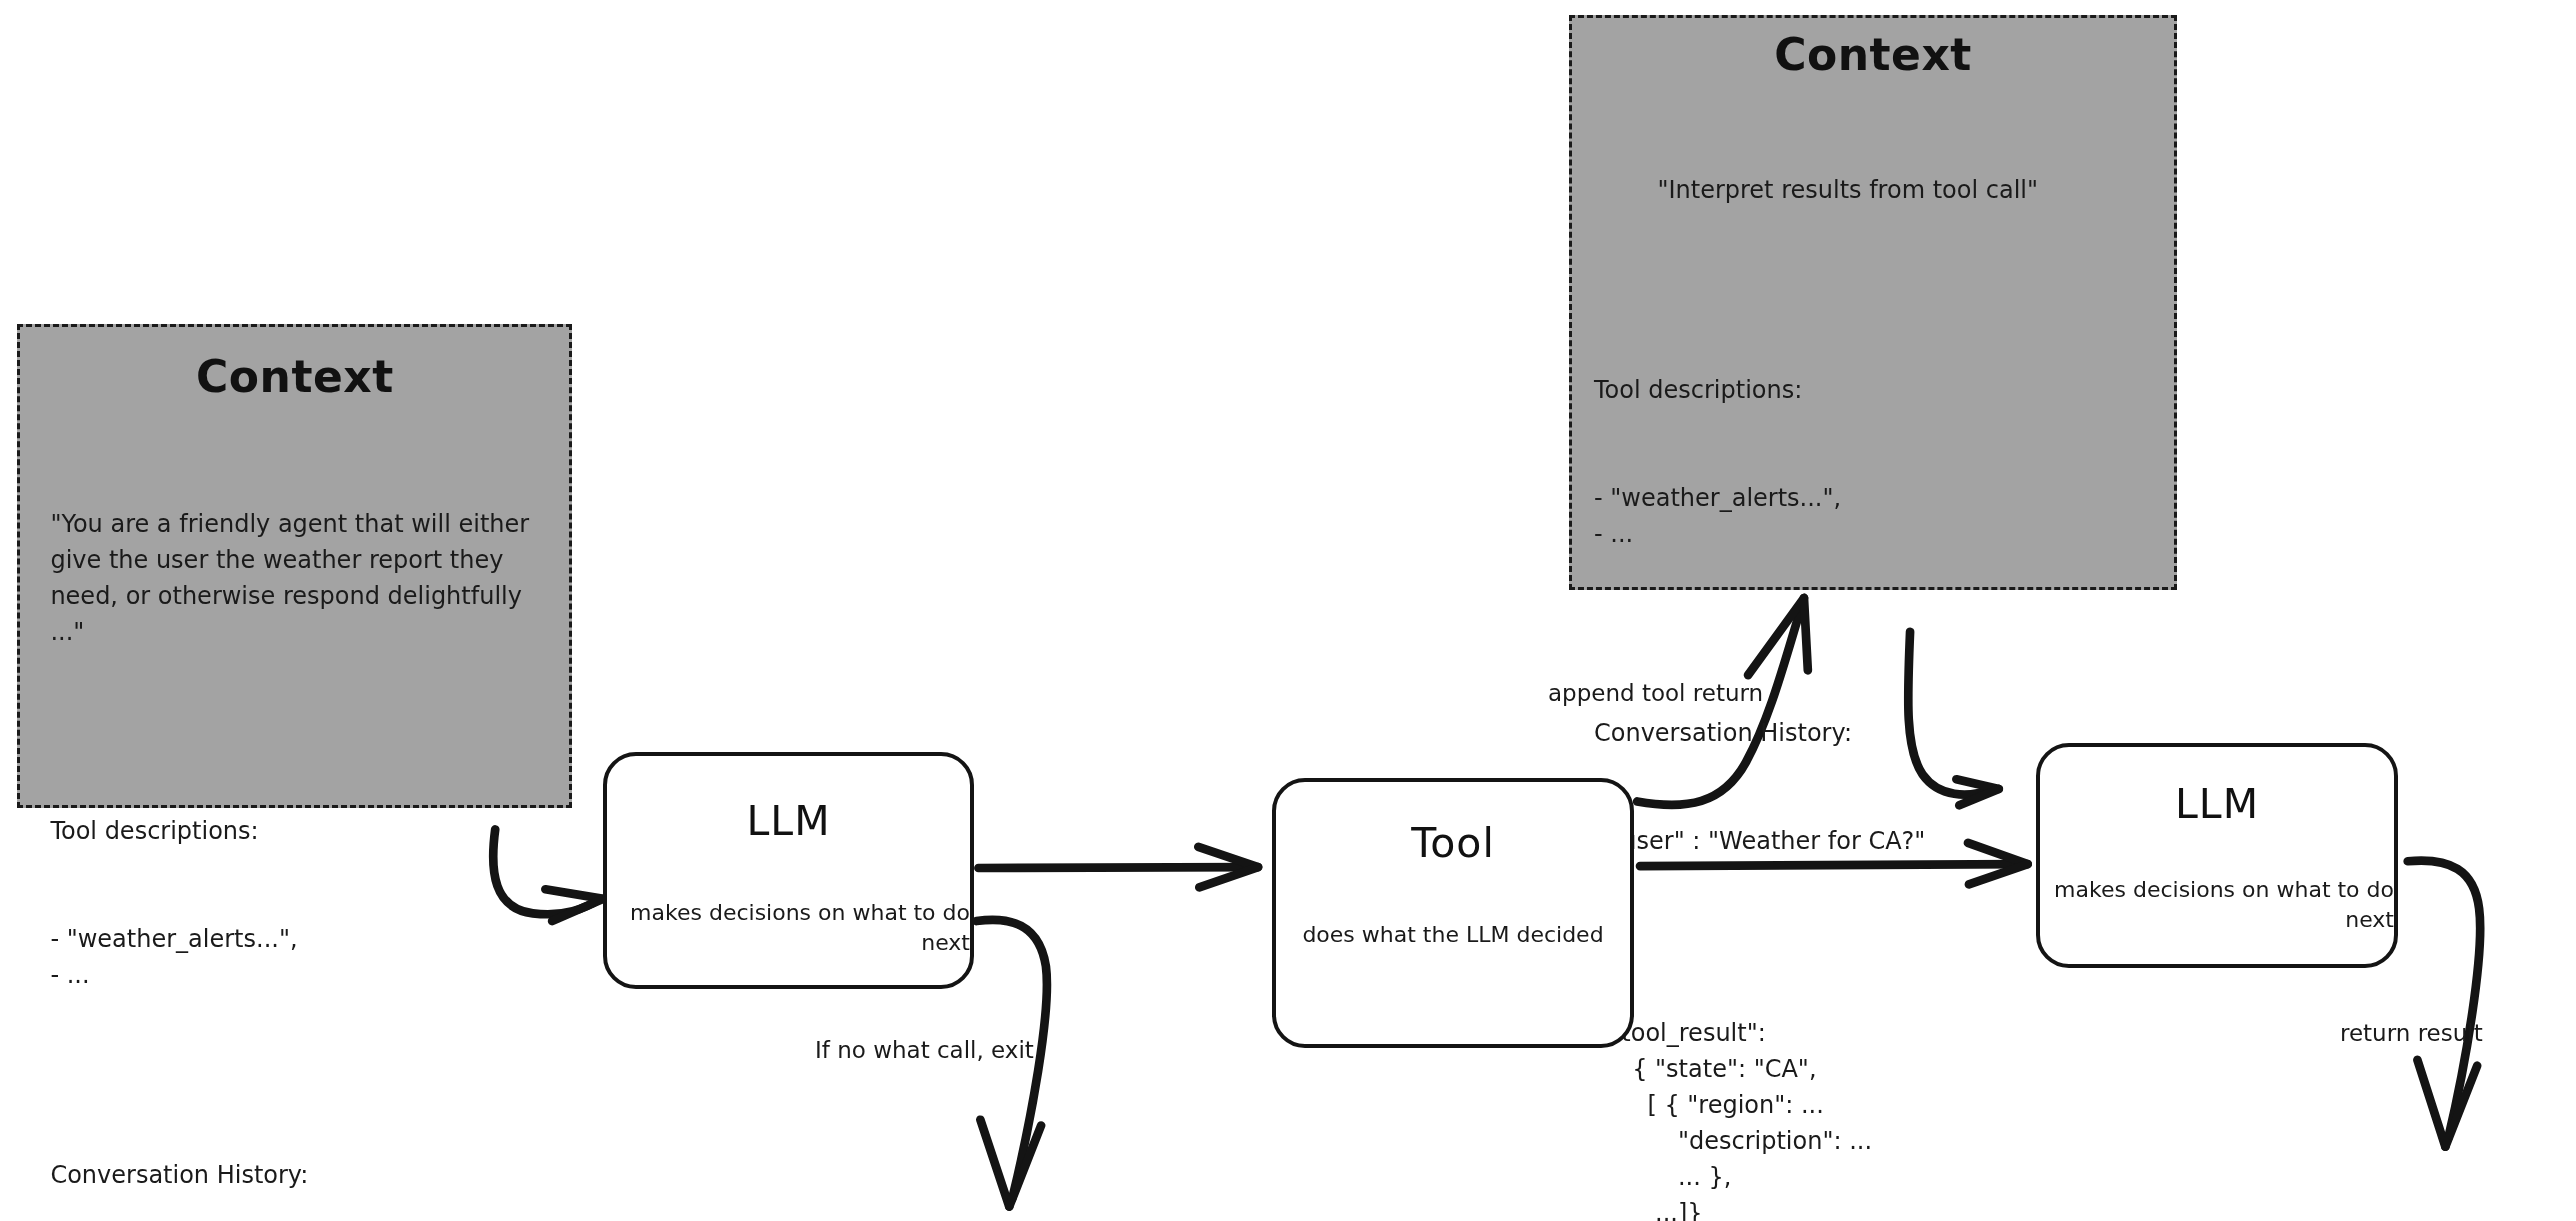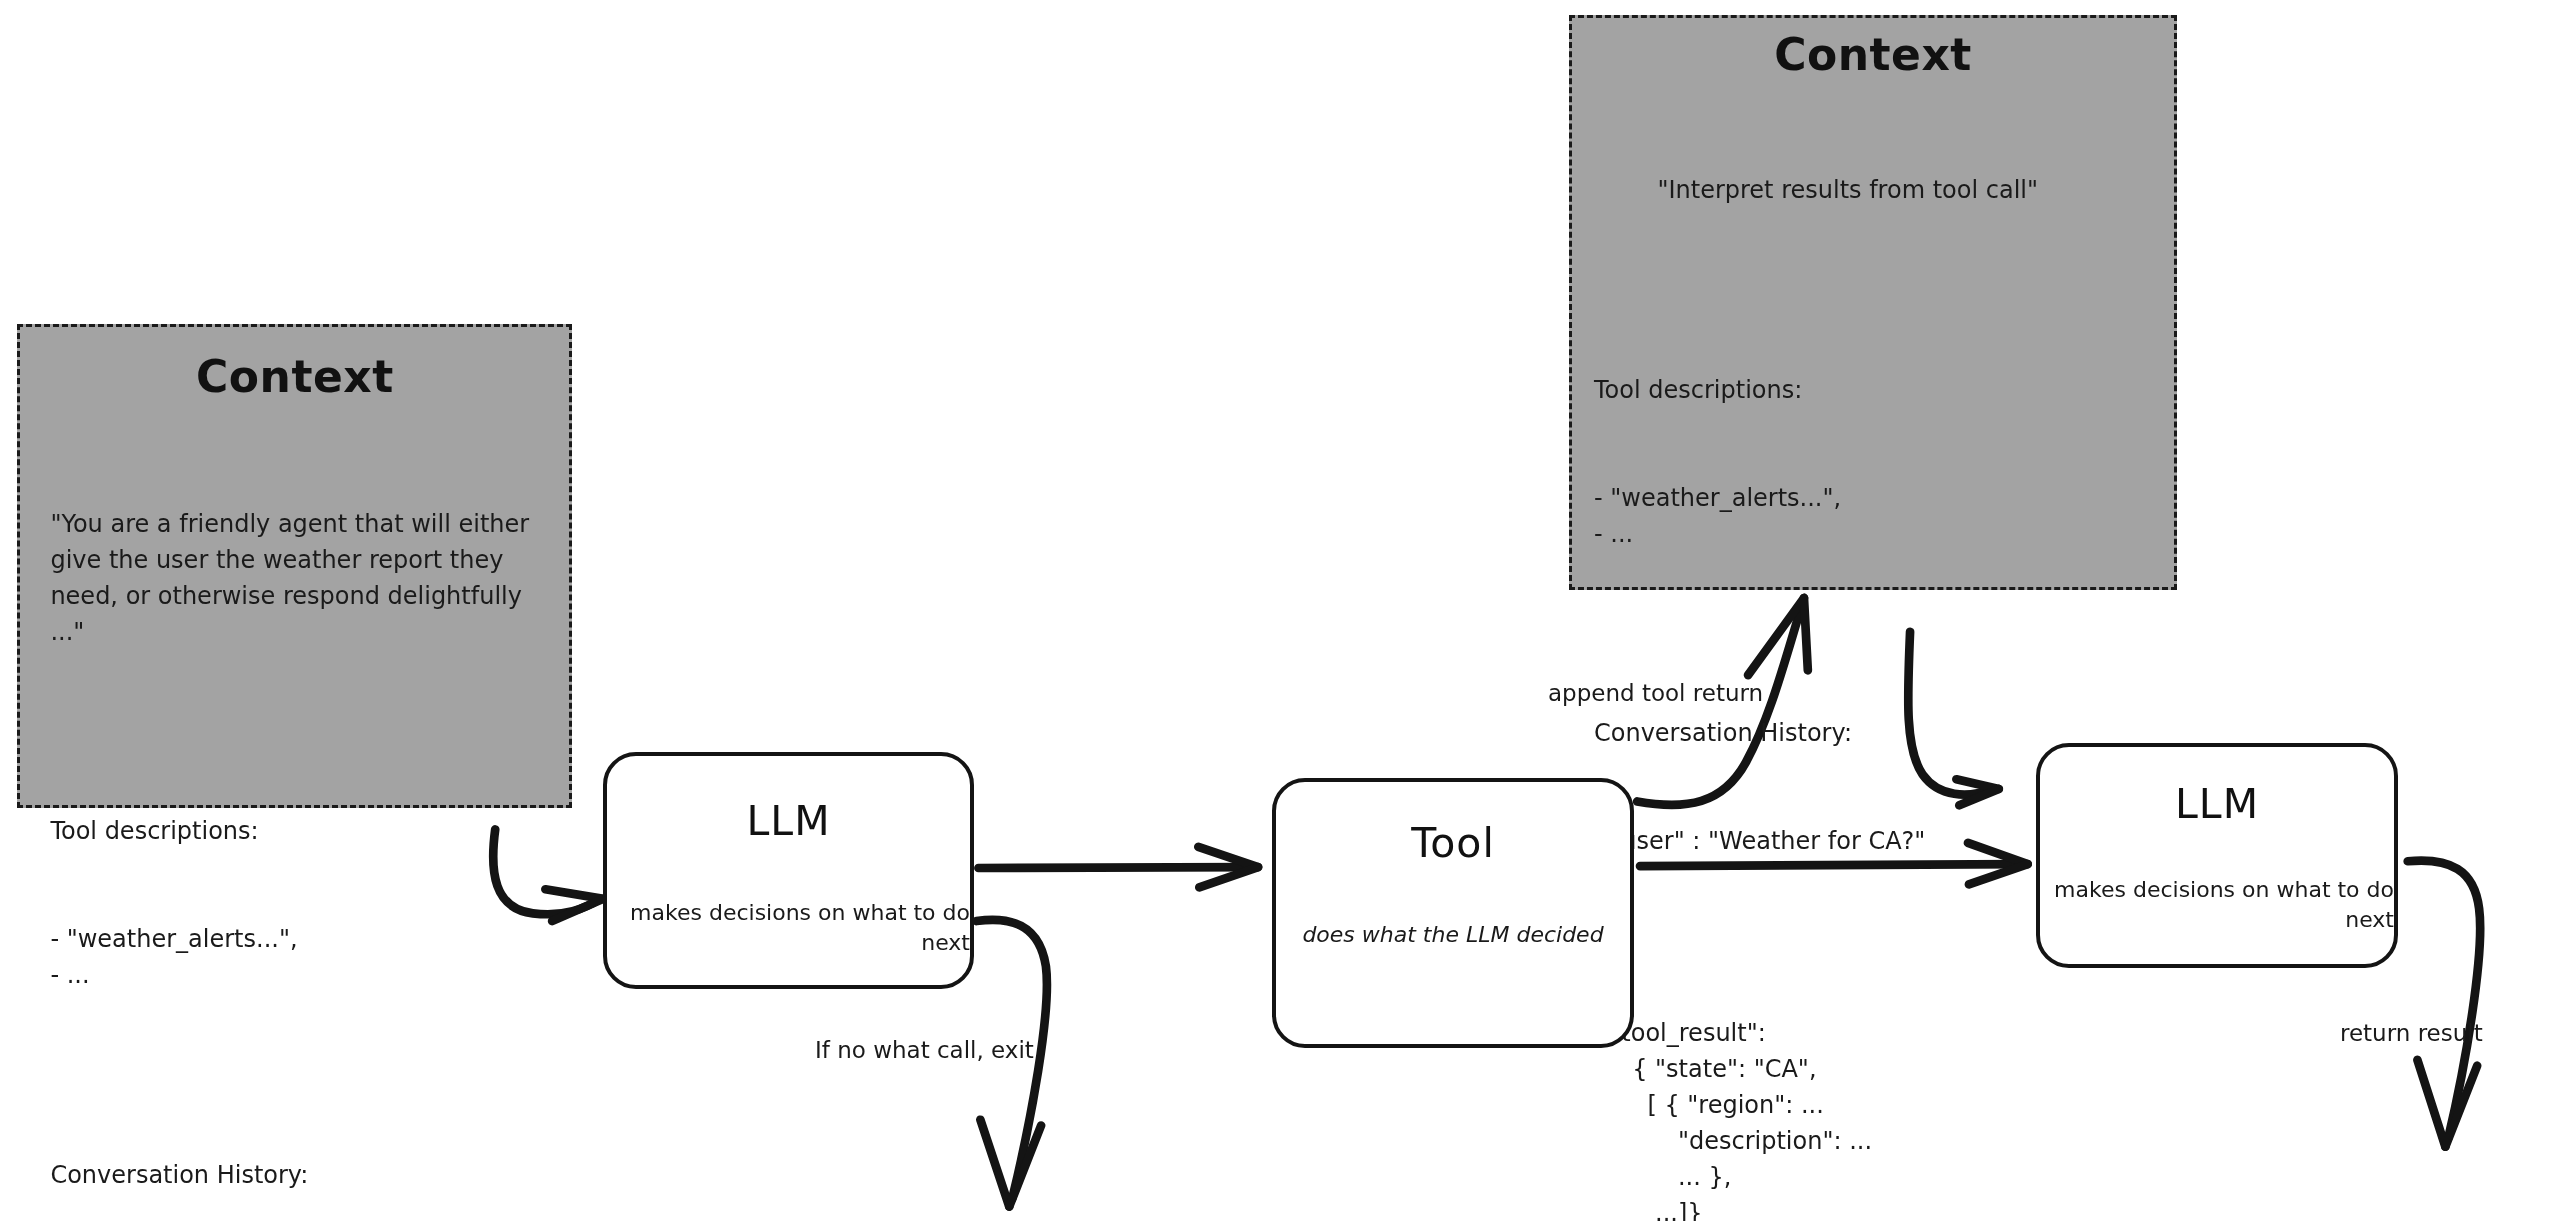--- a/index.html
+++ b/index.html
@@ -35,21 +35,21 @@
         display:flex;flex-direction:column;align-items:center;gap:16px;}
   .node-title{font-size:41px;font-weight:500;letter-spacing:1px;}
   .node-sub{font-size:22px;line-height:1.35;text-align:right;color:#1a1a1a;}
 
   #node-llm1{left:603px;top:752px;width:371px;height:237px;}
   #node-llm1 .node-title{margin-top:41px;}
   #node-llm1 .node-sub{margin-top:37px;}
 
   #node-tool{left:1272px;top:746px;width:362px;height:270px;margin-top:32px;}
   #node-tool .node-title{margin-top:37px;}
-  #node-tool .node-sub{margin-top:37px;text-align:center;font-style:italic;}
+  #node-tool .node-sub{margin-top:37px;text-align:center;}
 
   #node-llm2{left:2036px;top:743px;width:362px;height:225px;}
   #node-llm2 .node-title{margin-top:33px;}
   #node-llm2 .node-sub{margin-top:31px;}
 
   
   .elabel{position:absolute;font-size:23px;color:#1a1a1a;white-space:nowrap;}
   #lbl-exit{left:815px;top:1037px;}
   #lbl-append{left:1548px;top:680px;}
   #lbl-return{left:2340px;top:1020px;}

